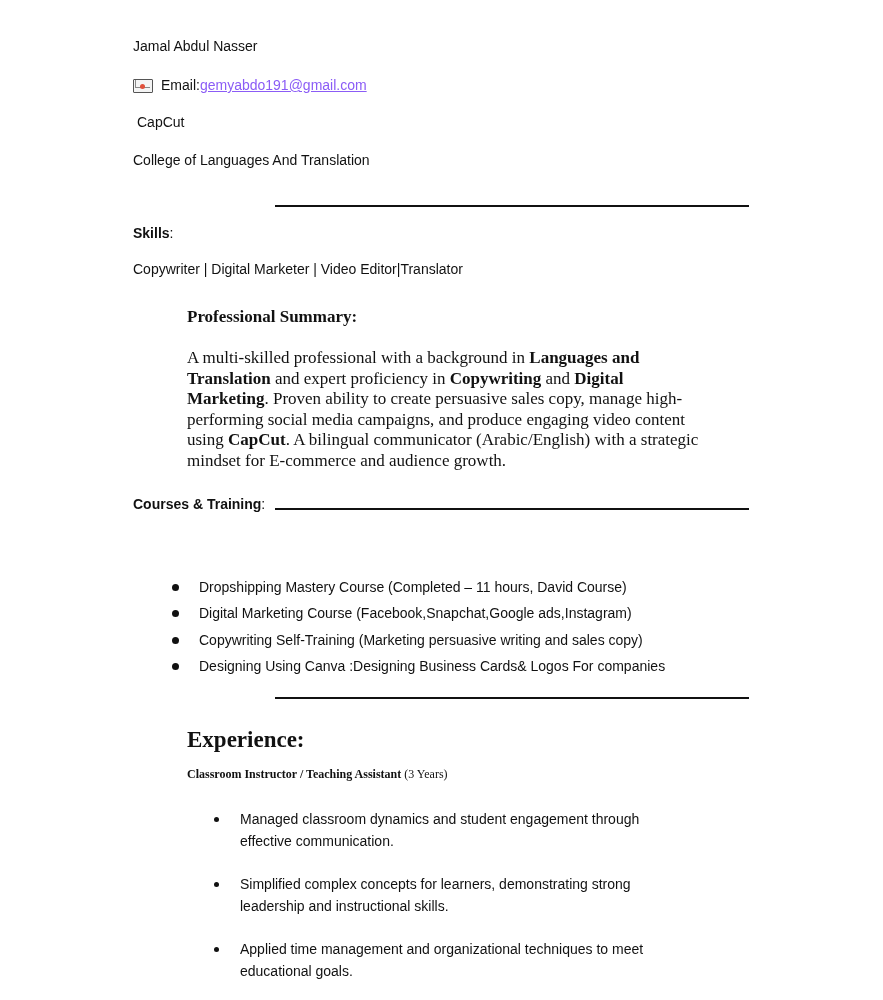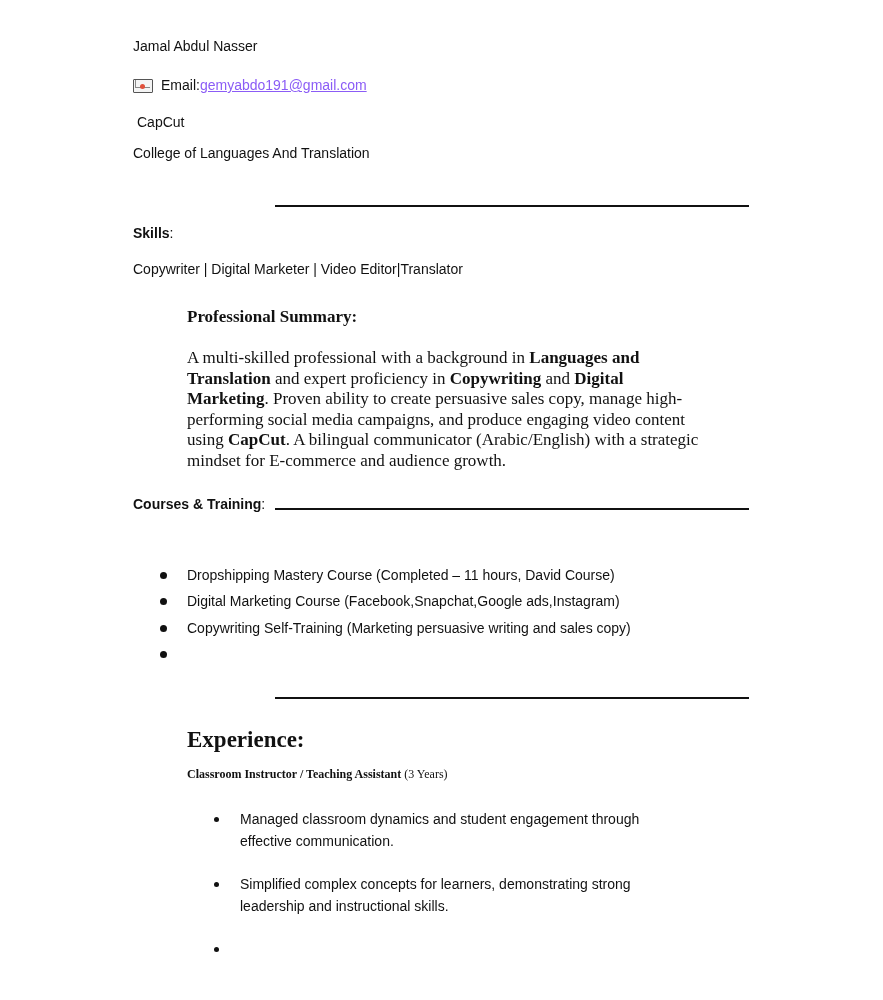--- a/index.html
+++ b/index.html
@@ -7,30 +7,30 @@
   .sans { font-family: "Liberation Sans", "DejaVu Sans", sans-serif; font-size: 14px; }
   .serif { font-family: "Liberation Serif", "DejaVu Serif", serif; }
   .abs { position: absolute; white-space: nowrap; }
   .name { left: 133px; top: 38px; }
   .email-line { left: 133px; top: 77px; display: flex; align-items: flex-end; }
   .env-icon { width: 20px; height: 14px; border: 1.5px solid #555; border-radius: 1px; position: relative; margin-right: 8px; background: #f4f4f4; box-sizing: border-box; }
   .env-icon::before { content: ""; position: absolute; left: 1px; top: 0px; width: 14px; height: 7px; border-left: 1px solid #888; border-bottom: 1px solid #888; transform: skewY(0deg); }
   .env-icon .seal { position: absolute; left: 6px; top: 4px; width: 5px; height: 5px; border-radius: 50%; background: #e0503a; }
   .email-link { color: #8b5cf6; text-decoration: underline; }
   .country { left: 137px; top: 114px; }
-  .college { left: 133px; top: 145px; }
+  .college { left: 133px; top: 152px; }
   .rule { position: absolute; left: 275px; width: 474px; height: 2px; background: #111; }
   .skills-h { left: 133px; top: 225px; }
   .skills-h b { font-weight: bold; margin-top: 48px; }
   .skills-list { left: 133px; top: 261px; }
   .sum-h { left: 187px; top: 307px; font-size: 17px; font-weight: bold; }
   .sum-p { position: absolute; left: 187px; top: 348px; width: 520px; font-size: 17px; line-height: 20.5px; }
   .sum-p b { font-weight: bold; }
   .courses-h { left: 133px; top: 496px; text-align: right; }
-  ul.courses { position: absolute; left: 133px; top: 565px; margin: 0; padding: 0; list-style: none; }
+  ul.courses { position: absolute; left: 133px; top: 565px; margin: 12px; padding: 0; list-style: none; }
   ul.courses li { position: relative; padding-left: 54px; height: 26.3px; line-height: 20px; white-space: nowrap; }
   ul.courses li .dot { position: absolute; left: 27px; top: 7px; width: 7px; height: 7px; border-radius: 50%; background: #111; }
   .exp-h { left: 187px; top: 727px; font-size: 23px; font-weight: bold; }
   .role { left: 187px; top: 767px; font-size: 12px; text-align: center; }
   .role b { font-weight: bold; }
   ul.resp { position: absolute; left: 187px; top: 808px; margin: 0; padding: 0; list-style: none; width: 500px; }
   ul.resp li { position: relative; padding-left: 53px; line-height: 22px; margin-bottom: 21px; }
   ul.resp li .dot { position: absolute; left: 27px; top: 9px; width: 5px; height: 5px; border-radius: 50%; background: #111; }
 </style>
 </head>
@@ -59,27 +59,27 @@
   <div class="abs serif sum-h">Professional Summary:</div>
   <div class="serif sum-p"><span>A multi-skilled professional with a background in </span><b>Languages and Translation</b><span> and expert proficiency in </span><b>Copywriting</b><span> and </span><b>Digital Marketing</b><span>. Proven ability to create persuasive sales copy, manage high-performing social media campaigns, and produce engaging video content using </span><b>CapCut</b><span>. A bilingual communicator (Arabic/English) with a strategic mindset for E-commerce and audience growth.</span></div>
 
   <div class="rule" style="top:508px;"></div>
 
   <div class="abs sans courses-h"><b>Courses &amp; Training</b><span>:</span></div>
   <ul class="courses sans">
     <li><span class="dot"></span><span>Dropshipping Mastery Course (Completed – 11 hours, David Course)</span></li>
     <li><span class="dot"></span><span>Digital Marketing Course (Facebook,Snapchat,Google ads,Instagram)</span></li>
     <li><span class="dot"></span><span>Copywriting Self-Training (Marketing persuasive writing and sales copy)</span></li>
-    <li><span class="dot"></span></li>
+    <li><span class="dot"></span><span>Designing Using Canva :Designing Business Cards&amp; Logos For companies</span></li>
   </ul>
 
   <div class="rule" style="top:697px;"></div>
 
   <div class="abs serif exp-h">Experience:</div>
   <div class="abs serif role"><b>Classroom Instructor / Teaching Assistant</b><span> (3 Years)</span></div>
 
   <ul class="resp sans">
     <li><span class="dot"></span><span>Managed classroom dynamics and student engagement through effective communication.</span></li>
     <li><span class="dot"></span><span>Simplified complex concepts for learners, demonstrating strong leadership and instructional skills.</span></li>
-    <li><span class="dot"></span></li>
+    <li><span class="dot"></span><span>Applied time management and organizational techniques to meet educational goals.</span></li>
   </ul>
 
 </div>
 
 </body></html>

